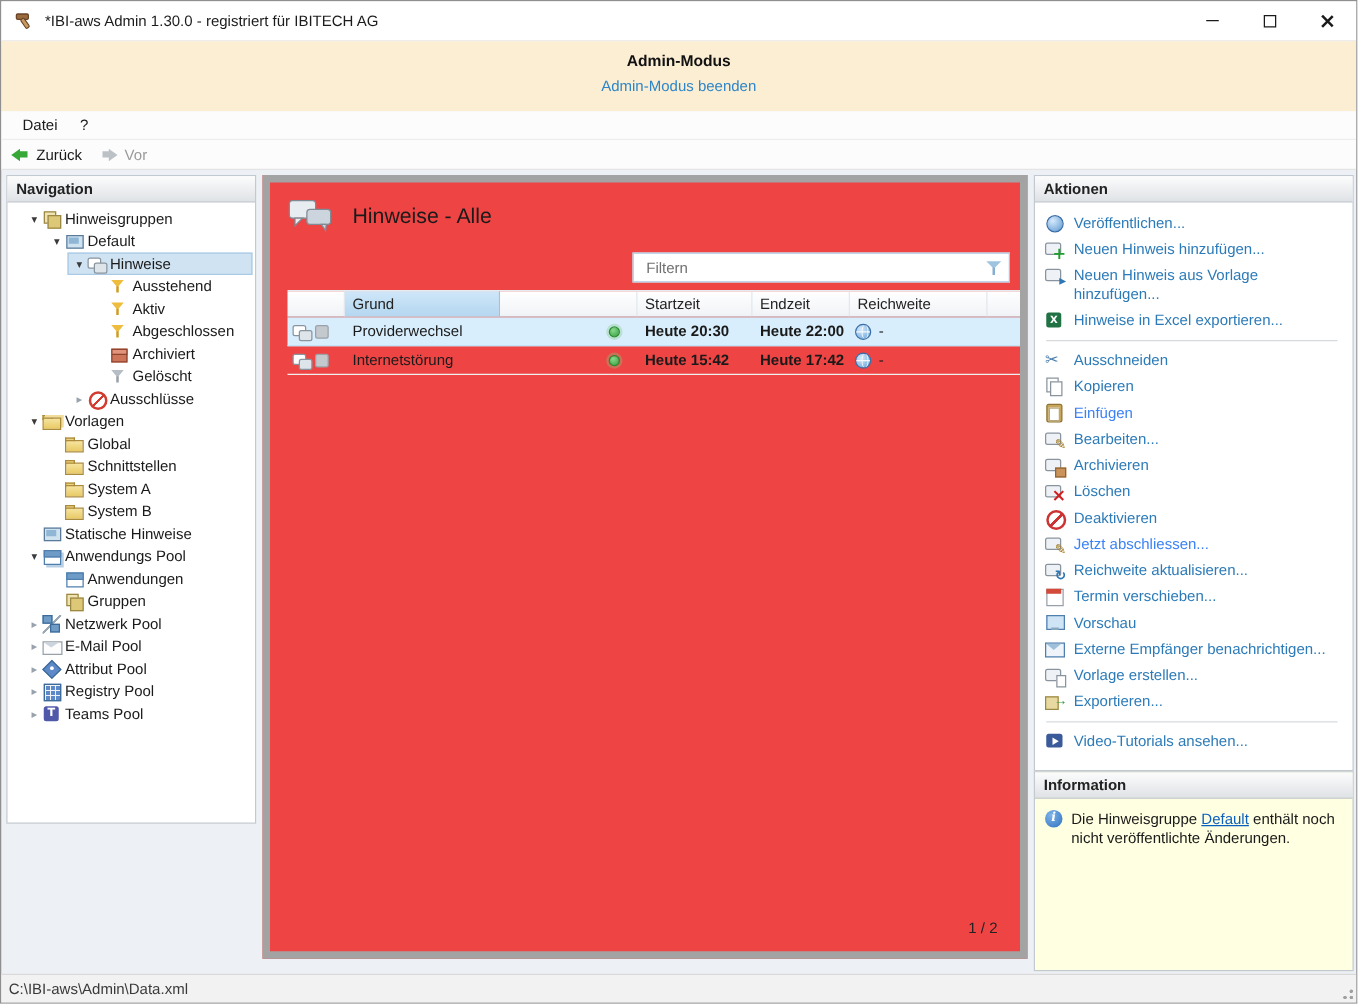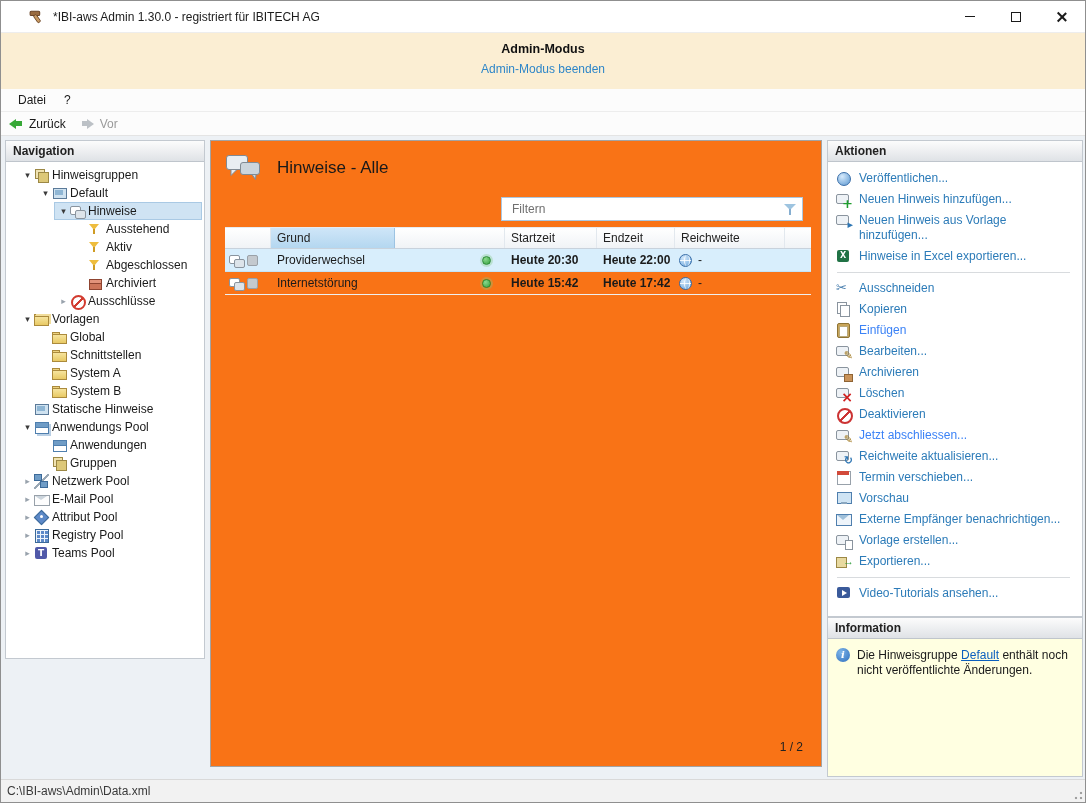--- a/index.html
+++ b/index.html
@@ -10,21 +10,21 @@
     font-size:12px; color:#1a1a1a;
     background:#fff;
   }
   .window {
     position:relative; width:1086px; height:803px;
     background:#edf1f5; border:1px solid #8f8f8f; overflow:hidden;
   }
 
   
   .titlebar { position:absolute; left:0; top:0; right:0; height:32px; background:#fff;
-    border-bottom:1px solid #ededed; display:flex; align-items:center; padding-left:27px; }
+    border-bottom:1px solid #ededed; display:flex; align-items:center; padding-left:10px; }
   .app-icon { width:17px; height:17px; margin-right:8px; flex:none; }
   .title-text { font-size:12px; color:#1c1c1c; }
   .win-controls { position:absolute; right:0; top:0; height:31px; display:flex; }
   .wc { width:46px; height:31px; display:flex; align-items:center; justify-content:center; cursor:pointer; }
   .minbar { width:10px; height:1px; background:#1a1a1a; }
   .maxbox { width:10px; height:10px; border:1px solid #1a1a1a; }
   .closex { position:relative; width:12px; height:12px; }
   .closex::before,.closex::after { content:""; position:absolute; left:5px; top:0; width:1.5px; height:12px; background:#1a1a1a; }
   .closex::before { transform:rotate(45deg); } .closex::after { transform:rotate(-45deg); }
 
@@ -46,21 +46,21 @@
   .arr-l::after  { content:""; position:absolute; left:7px; top:3.5px; width:6px; height:5px; background:#37a837; }
   .arr-r::before { content:""; position:absolute; right:1px; top:1px; border-top:5px solid transparent; border-bottom:5px solid transparent; border-left:7px solid #bcc1c6; }
   .arr-r::after  { content:""; position:absolute; left:2px; top:3.5px; width:6px; height:5px; background:#bcc1c6; }
 
   
   .panel-header { height:21px; background:linear-gradient(#fcfcfc,#dfe2e6); border-bottom:1px solid #bfc5cc;
     font-weight:bold; padding-left:7px; line-height:20px; color:#222; }
   .nav-panel { position:absolute; left:4px; top:139px; width:200px; height:519px; background:#fff; border:1px solid #c3c9d0; }
   .actions-panel { position:absolute; left:826px; top:139px; width:256px; height:477px; background:#fff; border:1px solid #c3c9d0; }
   .info-panel { position:absolute; left:826px; top:616px; width:256px; height:160px; background:#ffffe1; border:1px solid #c3c9d0; }
-  .content-panel { position:absolute; left:209px; top:139px; width:612px; height:627px; background:#f97316; border:1px solid #a3a3a3; }
+  .content-panel { position:absolute; left:209px; top:139px; width:612px; height:627px; background:#ef4444; border:6px solid #a3a3a3; }
 
   
   .tree { padding-top:4px; }
   .nrow { display:flex; align-items:center; height:18px; cursor:pointer; }
   .nrow .inner { display:flex; align-items:center; flex:1; height:18px; margin-right:2px; padding:0 2px; border:1px solid transparent; }
   .nrow.selected .inner { background:#cfe3f3; border-color:#a9c9e4; }
   .exp { width:13px; flex:none; font-size:9px; line-height:18px; text-align:center; }
   .exp.open::before { content:"▾"; color:#3a3a3a; }
   .exp.closed::before { content:"▸"; color:#98a2ac; }
   .lbl { margin-left:3px; white-space:nowrap; }
@@ -273,20 +273,27 @@
             <span class="exp"></span>
             <span class="ti ti-funnel"></span>
             <span class="lbl">Abgeschlossen</span>
           </span>
         </div>
       <div class="nrow lv3">
           <span class="inner">
             <span class="exp"></span>
             <span class="ti ti-boxred"></span>
             <span class="lbl">Archiviert</span>
+          </span>
+        </div>
+      <div class="nrow lv3">
+          <span class="inner">
+            <span class="exp"></span>
+            <span class="ti ti-funnel gray"></span>
+            <span class="lbl">Gelöscht</span>
           </span>
         </div>
       <div class="nrow lv2">
           <span class="inner">
             <span class="exp closed"></span>
             <span class="ti ti-no"></span>
             <span class="lbl">Ausschlüsse</span>
           </span>
         </div>
       <div class="nrow lv0">

